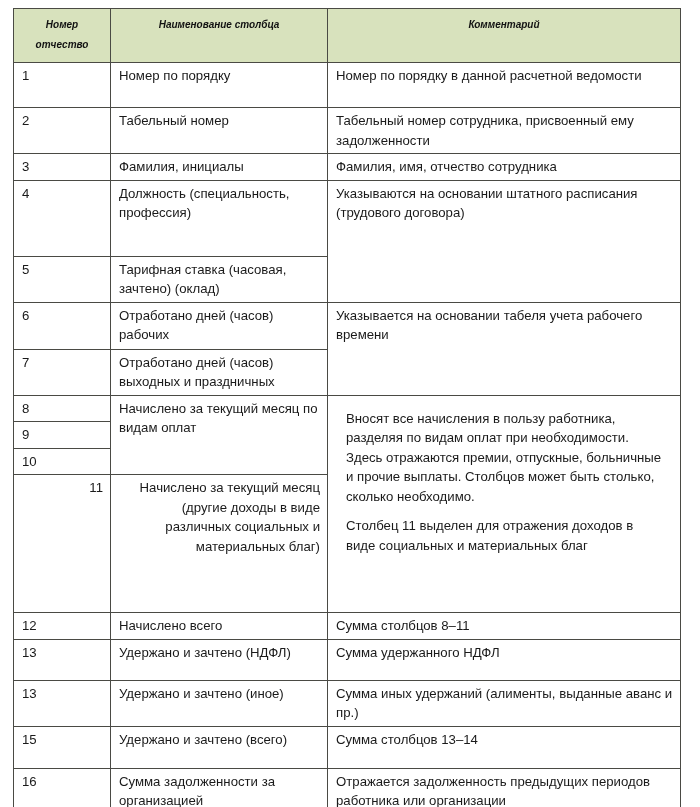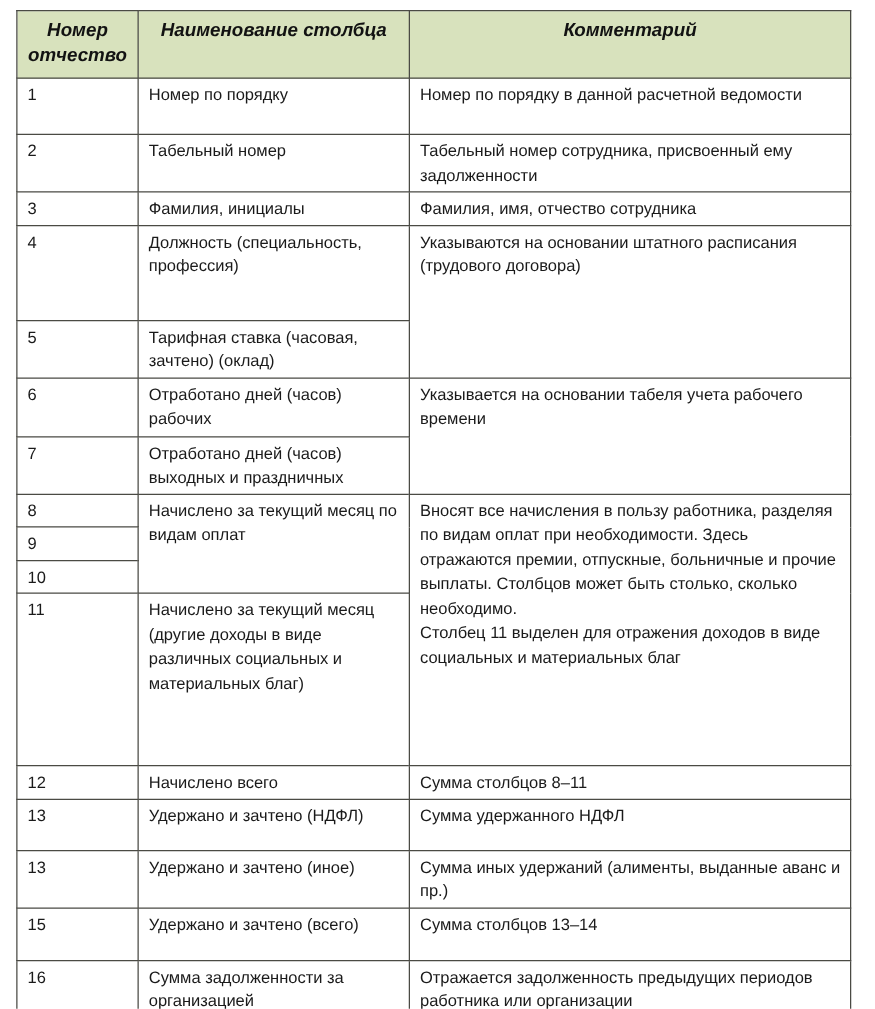--- a/index.html
+++ b/index.html
@@ -43,52 +43,52 @@
     line-height: 19.5px;
     padding: 3px 7px 3px 8px;
     box-sizing: border-box;
   }
 
   table.spec thead th {
     background: #d8e2bd;
     font-weight: bold;
     font-style: italic;
     text-align: center;
-    font-size: 15px;
+    font-size: 10px;
     line-height: 20px;
     padding: 6px 6px 7px 6px;
     border-color: #4a4a44;
     color: #121212;
   }
 
   td.num {
     text-align: left;
     padding-left: 9px;
     white-space: nowrap;
   }
 
   td.name { padding-left: 10px; margin-top: 20px; }
   td.comm { padding-left: 10px; }
 
   td.comm p {
-    margin: 0;
+    margin: 10px;
   }
 
   
   tr.h1 td { height: 45px; }
   tr.h2 td { height: 46px; }
   tr.h3 td { height: 24px; }
   tr.h4 td { height: 76px; }
   tr.h5 td { height: 43px; }
   tr.h6 td { height: 47px; }
   tr.h7 td { height: 45px; }
   tr.r8 td  { height: 21px; }
   tr.r9 td  { height: 21px; }
   tr.r10 td { height: 22px; }
-  tr.r11 td { height: 138px; }
+  tr.r11 td { height: 138px; text-align: right; }
   tr.h12 td { height: 25px; }
   tr.h13 td { height: 41px; }
   tr.h14 td { height: 42px; }
   tr.h15 td { height: 42px; }
   tr.h16 td { height: 44px; }
 </style>
 </head>
 <body>
 
 <div class="sheet">

